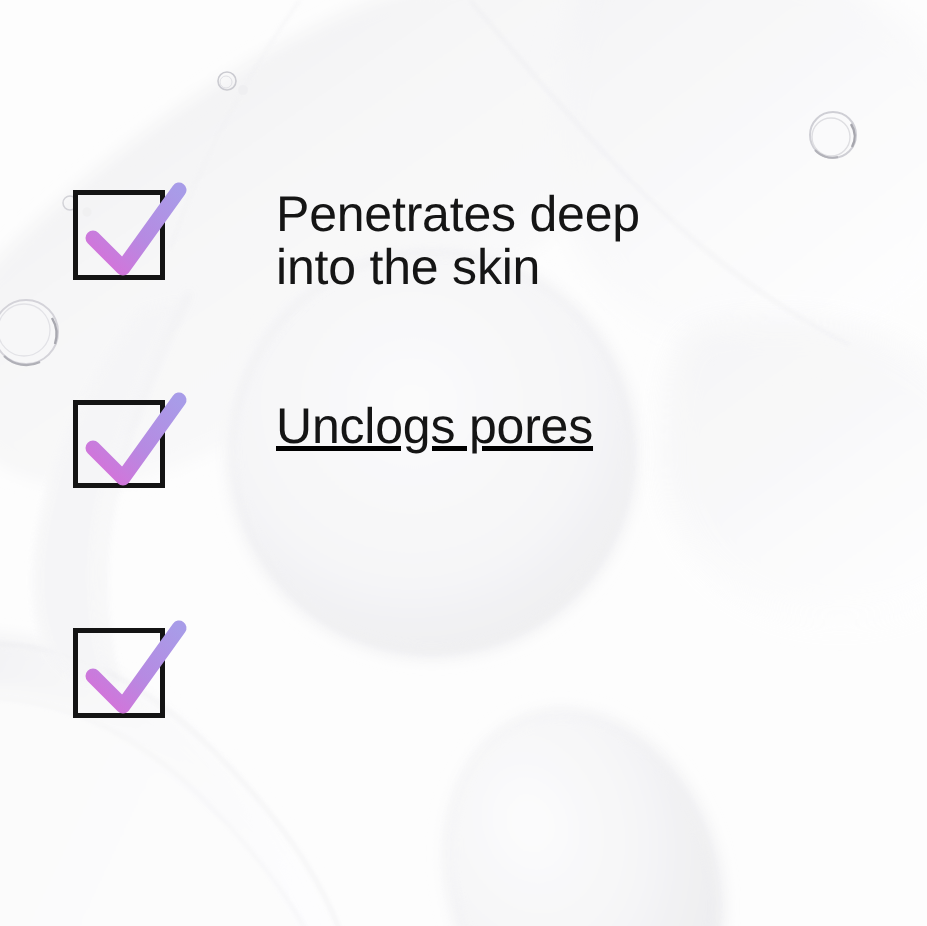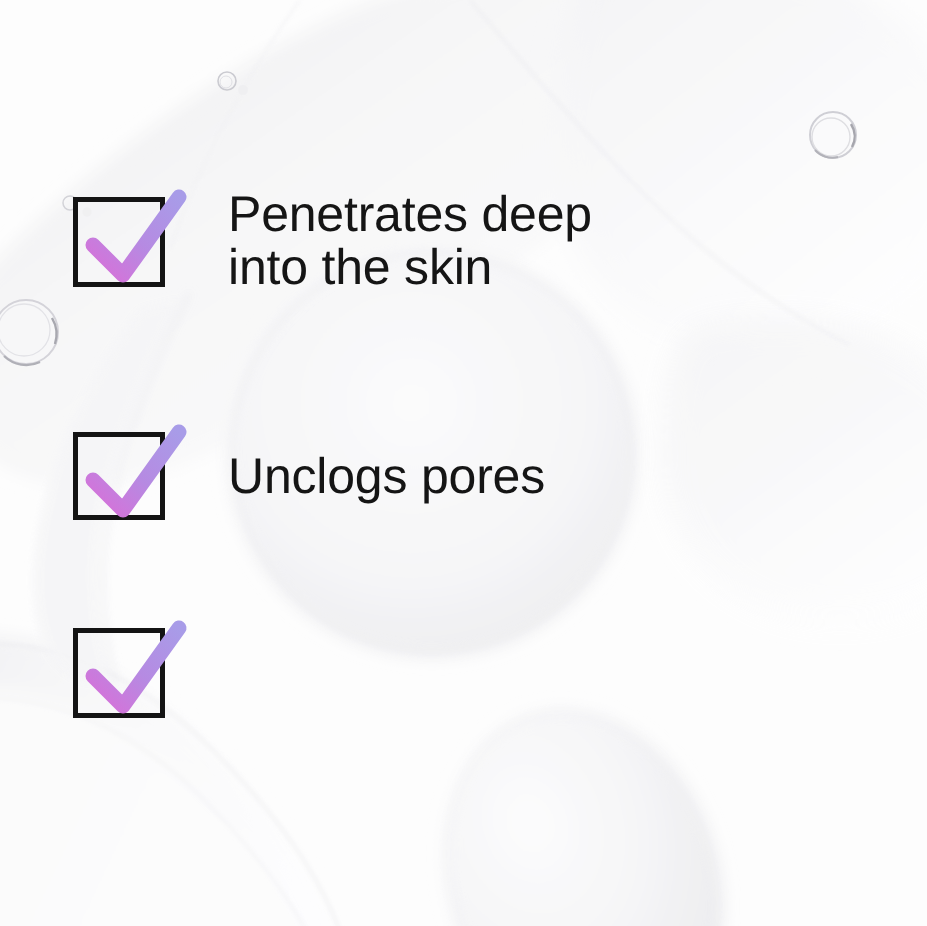--- a/index.html
+++ b/index.html
@@ -9,21 +9,21 @@
     font-family:"Liberation Sans","DejaVu Sans",sans-serif;
     position:relative;
   }
   #stage{position:absolute;inset:0;width:927px;height:926px;overflow:hidden;background:#fdfdfd;}
 
   
   #gel{position:absolute;inset:0;width:927px;height:926px;}
 
   
   .features{position:absolute;left:0;top:0;width:927px;height:926px;}
-  .feature-row{position:absolute;display:flex;align-items:center;}
+  .feature-row{position:absolute;display:flex;align-items:flex-start;gap:48px;}
   .checkbox{position:relative;flex:0 0 auto;}
   .checkbox .box{
     position:absolute;left:0;top:0;
     box-sizing:border-box;
     border:5px solid #141414;
     background:transparent;
   }
   .checkbox svg{position:absolute;left:-2px;top:-14px;overflow:visible;}
   .feature-text{
     color:#151515;
@@ -33,21 +33,21 @@
     white-space:pre-line;
     text-rendering:geometricPrecision;
     -webkit-font-smoothing:antialiased;
   }
 
   #row-1{left:73px;top:190px;}
   #row-1 .checkbox{width:92px;height:90px;}
   #row-1 .box{width:92px;height:90px;}
   #row-1 .feature-text{margin-left:63px;font-size:50px;margin-top:-2px;}
 
-  #row-2{left:73px;top:432px;}
+  #row-2{left:73px;top:400px;text-decoration:underline;}
   #row-2 .checkbox{width:92px;height:88px;}
   #row-2 .box{width:92px;height:88px;}
   #row-2 .feature-text{margin-left:63px;font-size:50px;}
 
   #row-3{left:73px;top:628px;}
   #row-3 .checkbox{width:92px;height:90px;}
   #row-3 .box{width:92px;height:90px;}
   #row-3 .feature-text{margin-left:63px;font-size:50px;margin-top:-2px;}
 </style>
 </head>

